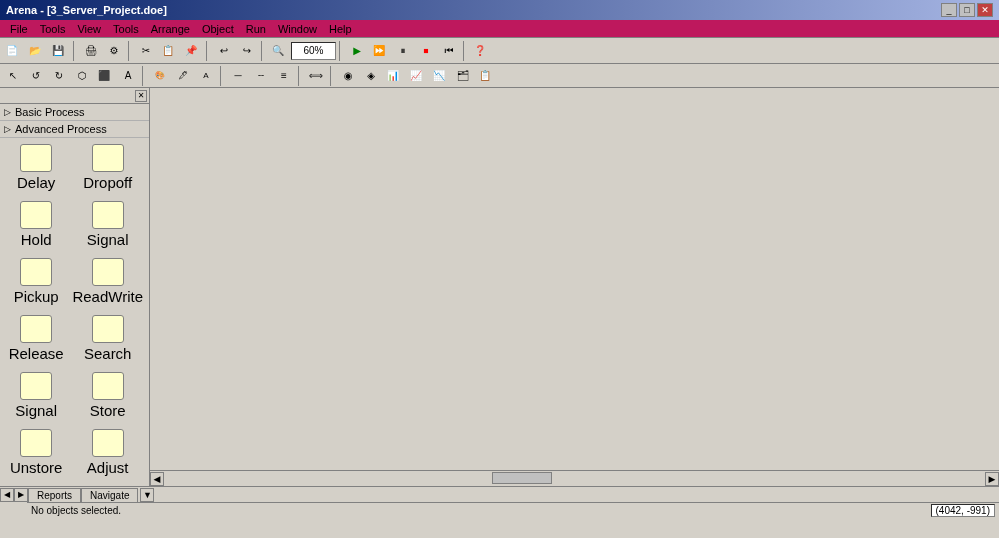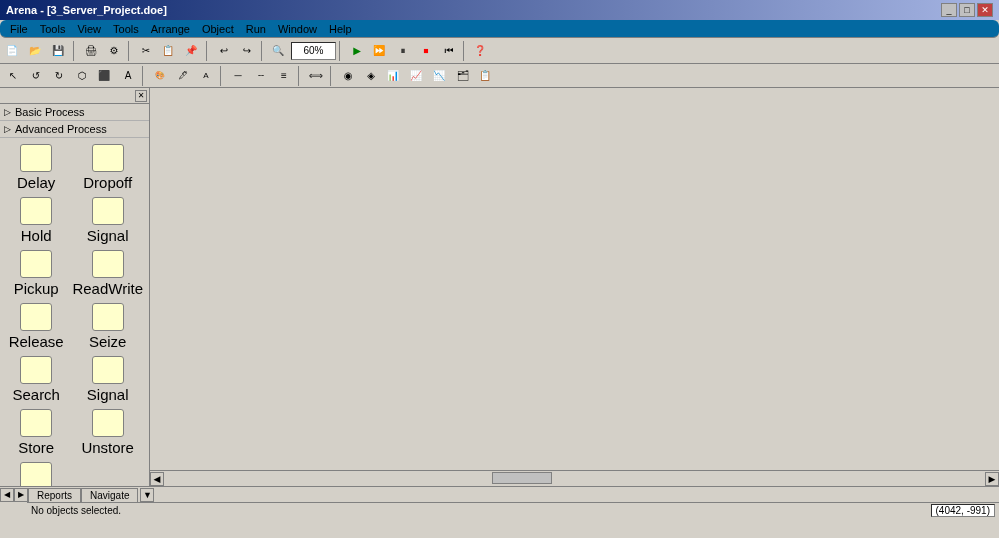--- a/index.html
+++ b/index.html
@@ -19,27 +19,26 @@
     #title-bar .win-controls { display: flex; gap: 2px; }
     #title-bar .win-btn {
       width: 16px; height: 14px; background: #c0c0c0;
       border: 1px solid #808080; font-size: 9px;
       display: flex; align-items: center; justify-content: center;
       cursor: pointer; color: black;
     }
 
     
     #menu-bar {
-      background: #0369a1;
+      background: #be185d;
       height: 18px;
       display: flex;
       align-items: center;
       padding: 0 4px;
       border-bottom: 1px solid #808080;
-      border-radius: 6px;
     }
     .menu-item {
       padding: 1px 6px;
       font-size: 11px;
       cursor: pointer;
     }
 
     
     .toolbar {
       background: #d4d0c8;
@@ -333,24 +332,20 @@
         <div class="panel-item">
         <div class="panel-icon"></div>
         <span class="panel-label">ReadWrite</span>
       </div>
         <div class="panel-item">
         <div class="panel-icon"></div>
         <span class="panel-label">Release</span>
       </div>
         <div class="panel-item">
         <div class="panel-icon"></div>
-        <span class="panel-label">Seize</span>
-      </div>
-        <div class="panel-item">
-        <div class="panel-icon"></div>
         <span class="panel-label">Search</span>
       </div>
         <div class="panel-item">
         <div class="panel-icon"></div>
         <span class="panel-label">Signal</span>
       </div>
         <div class="panel-item">
         <div class="panel-icon"></div>
         <span class="panel-label">Store</span>
       </div>

